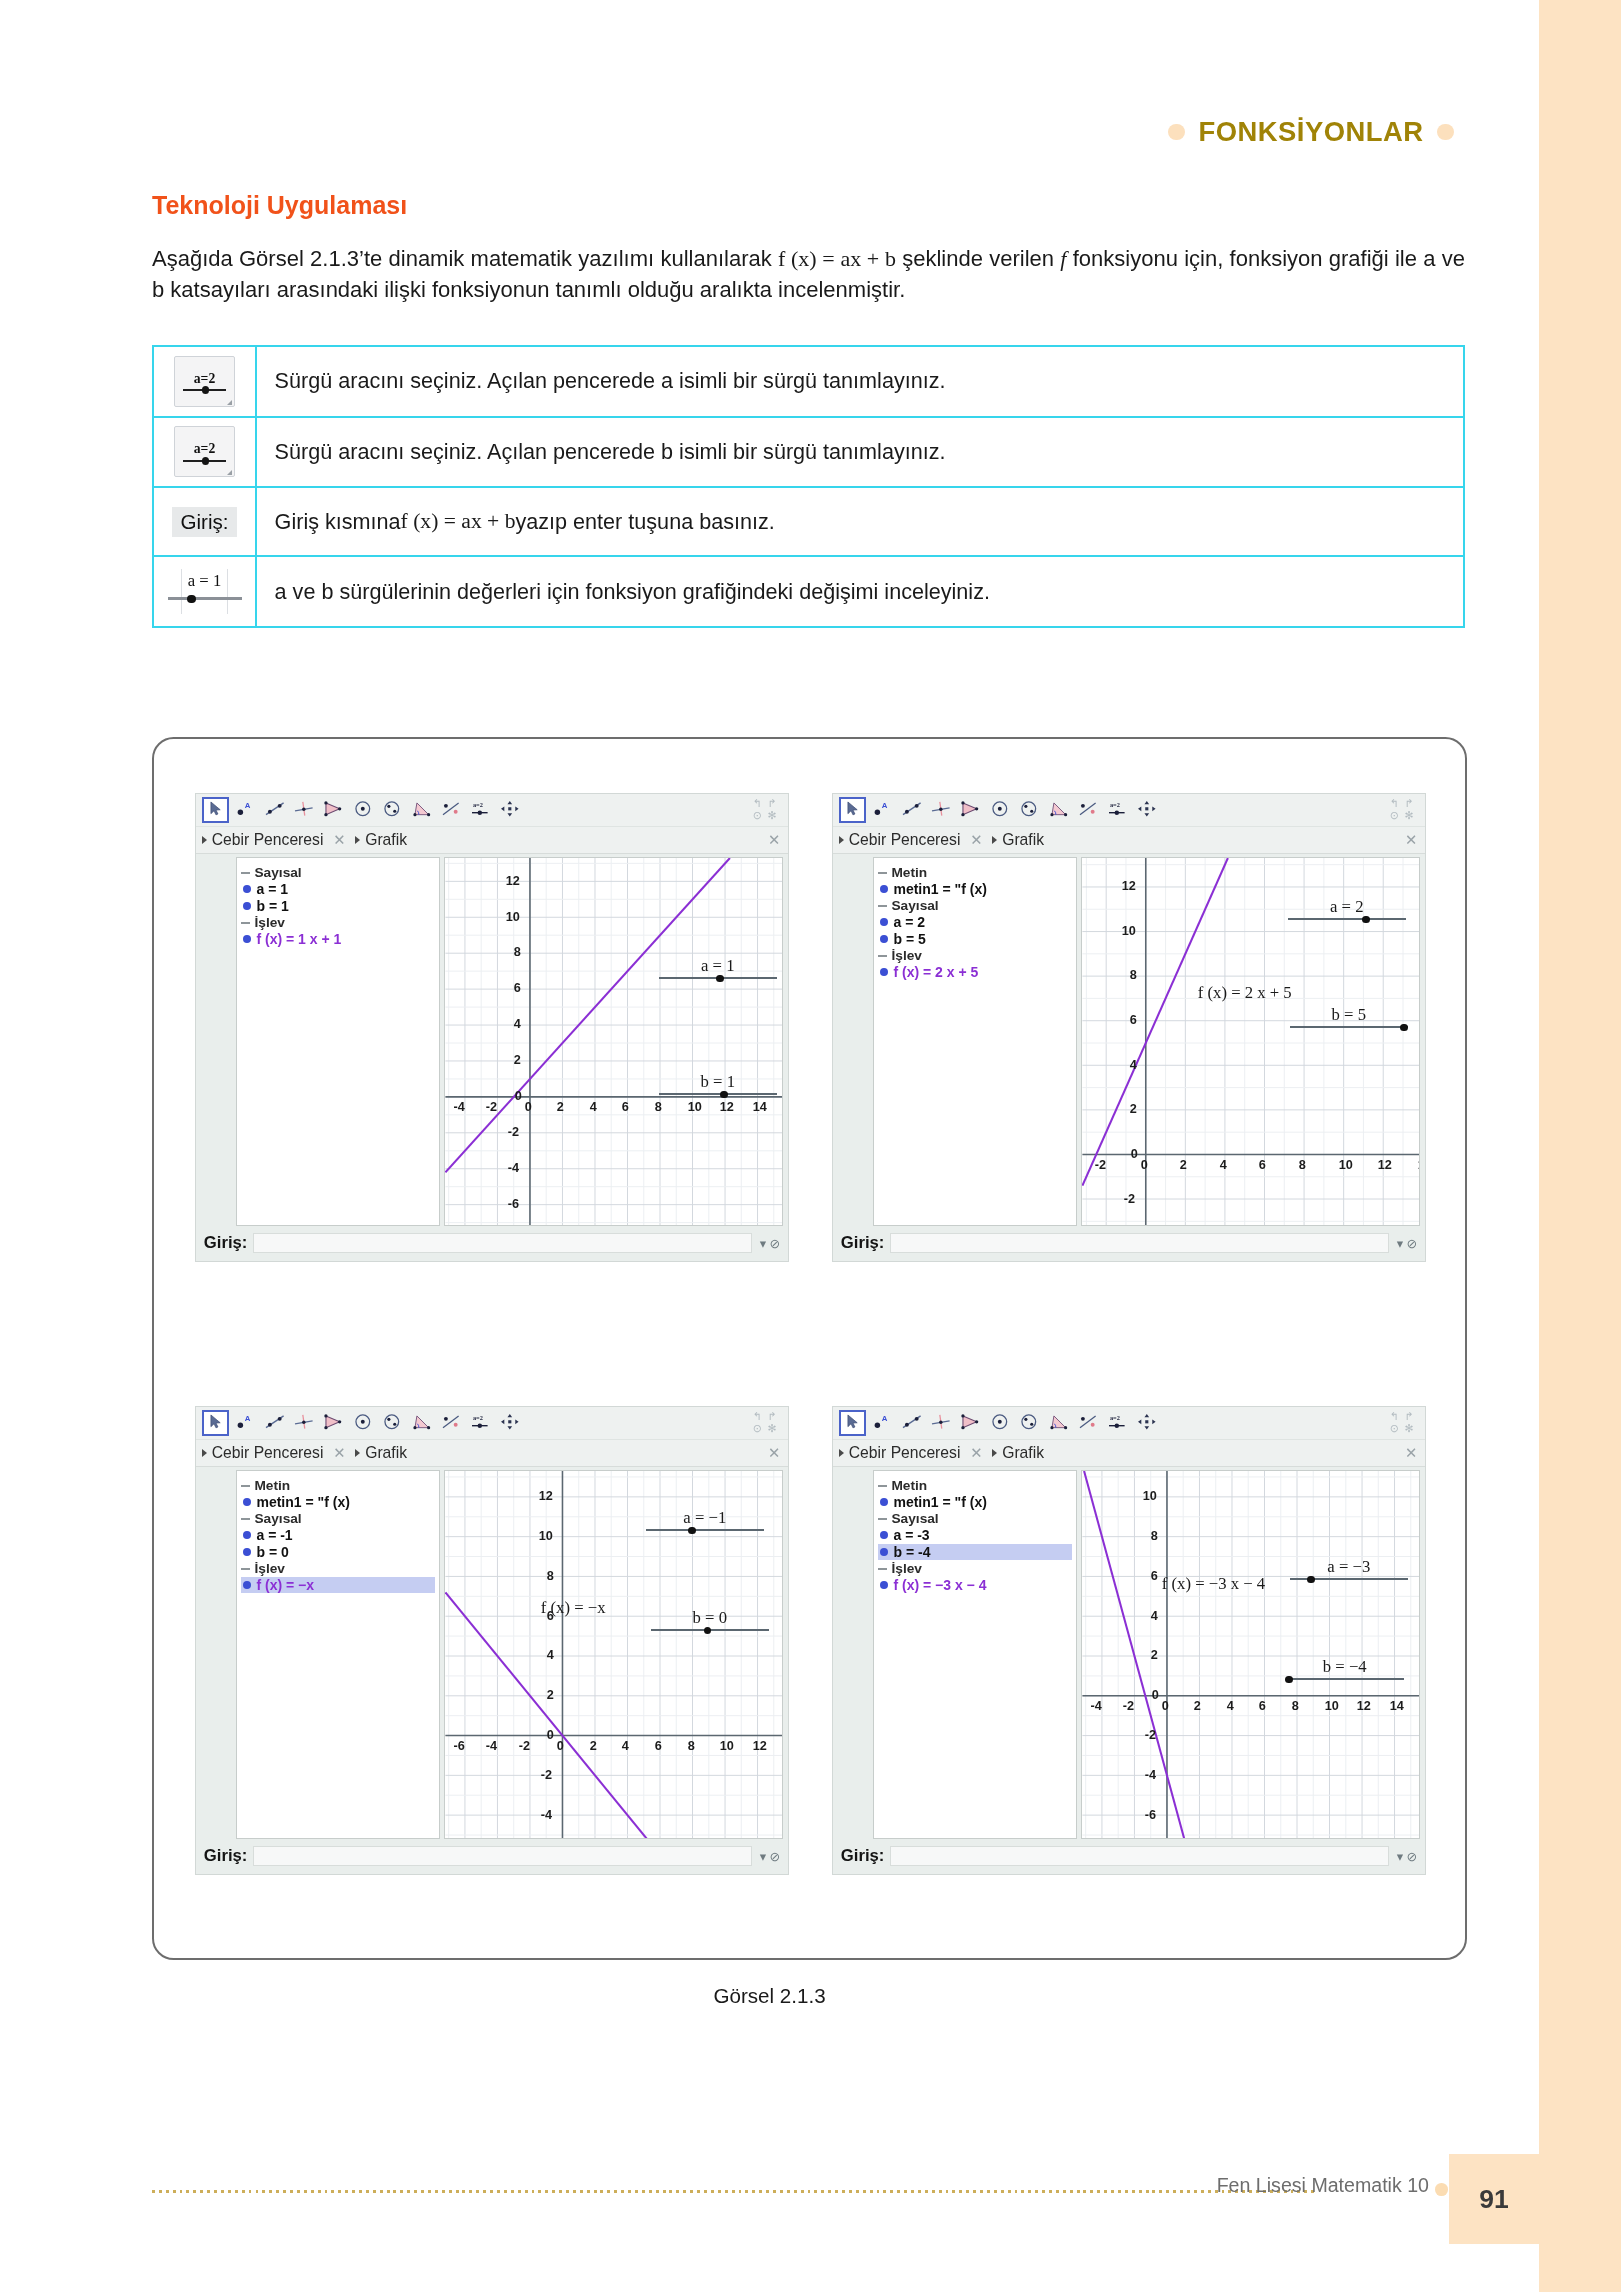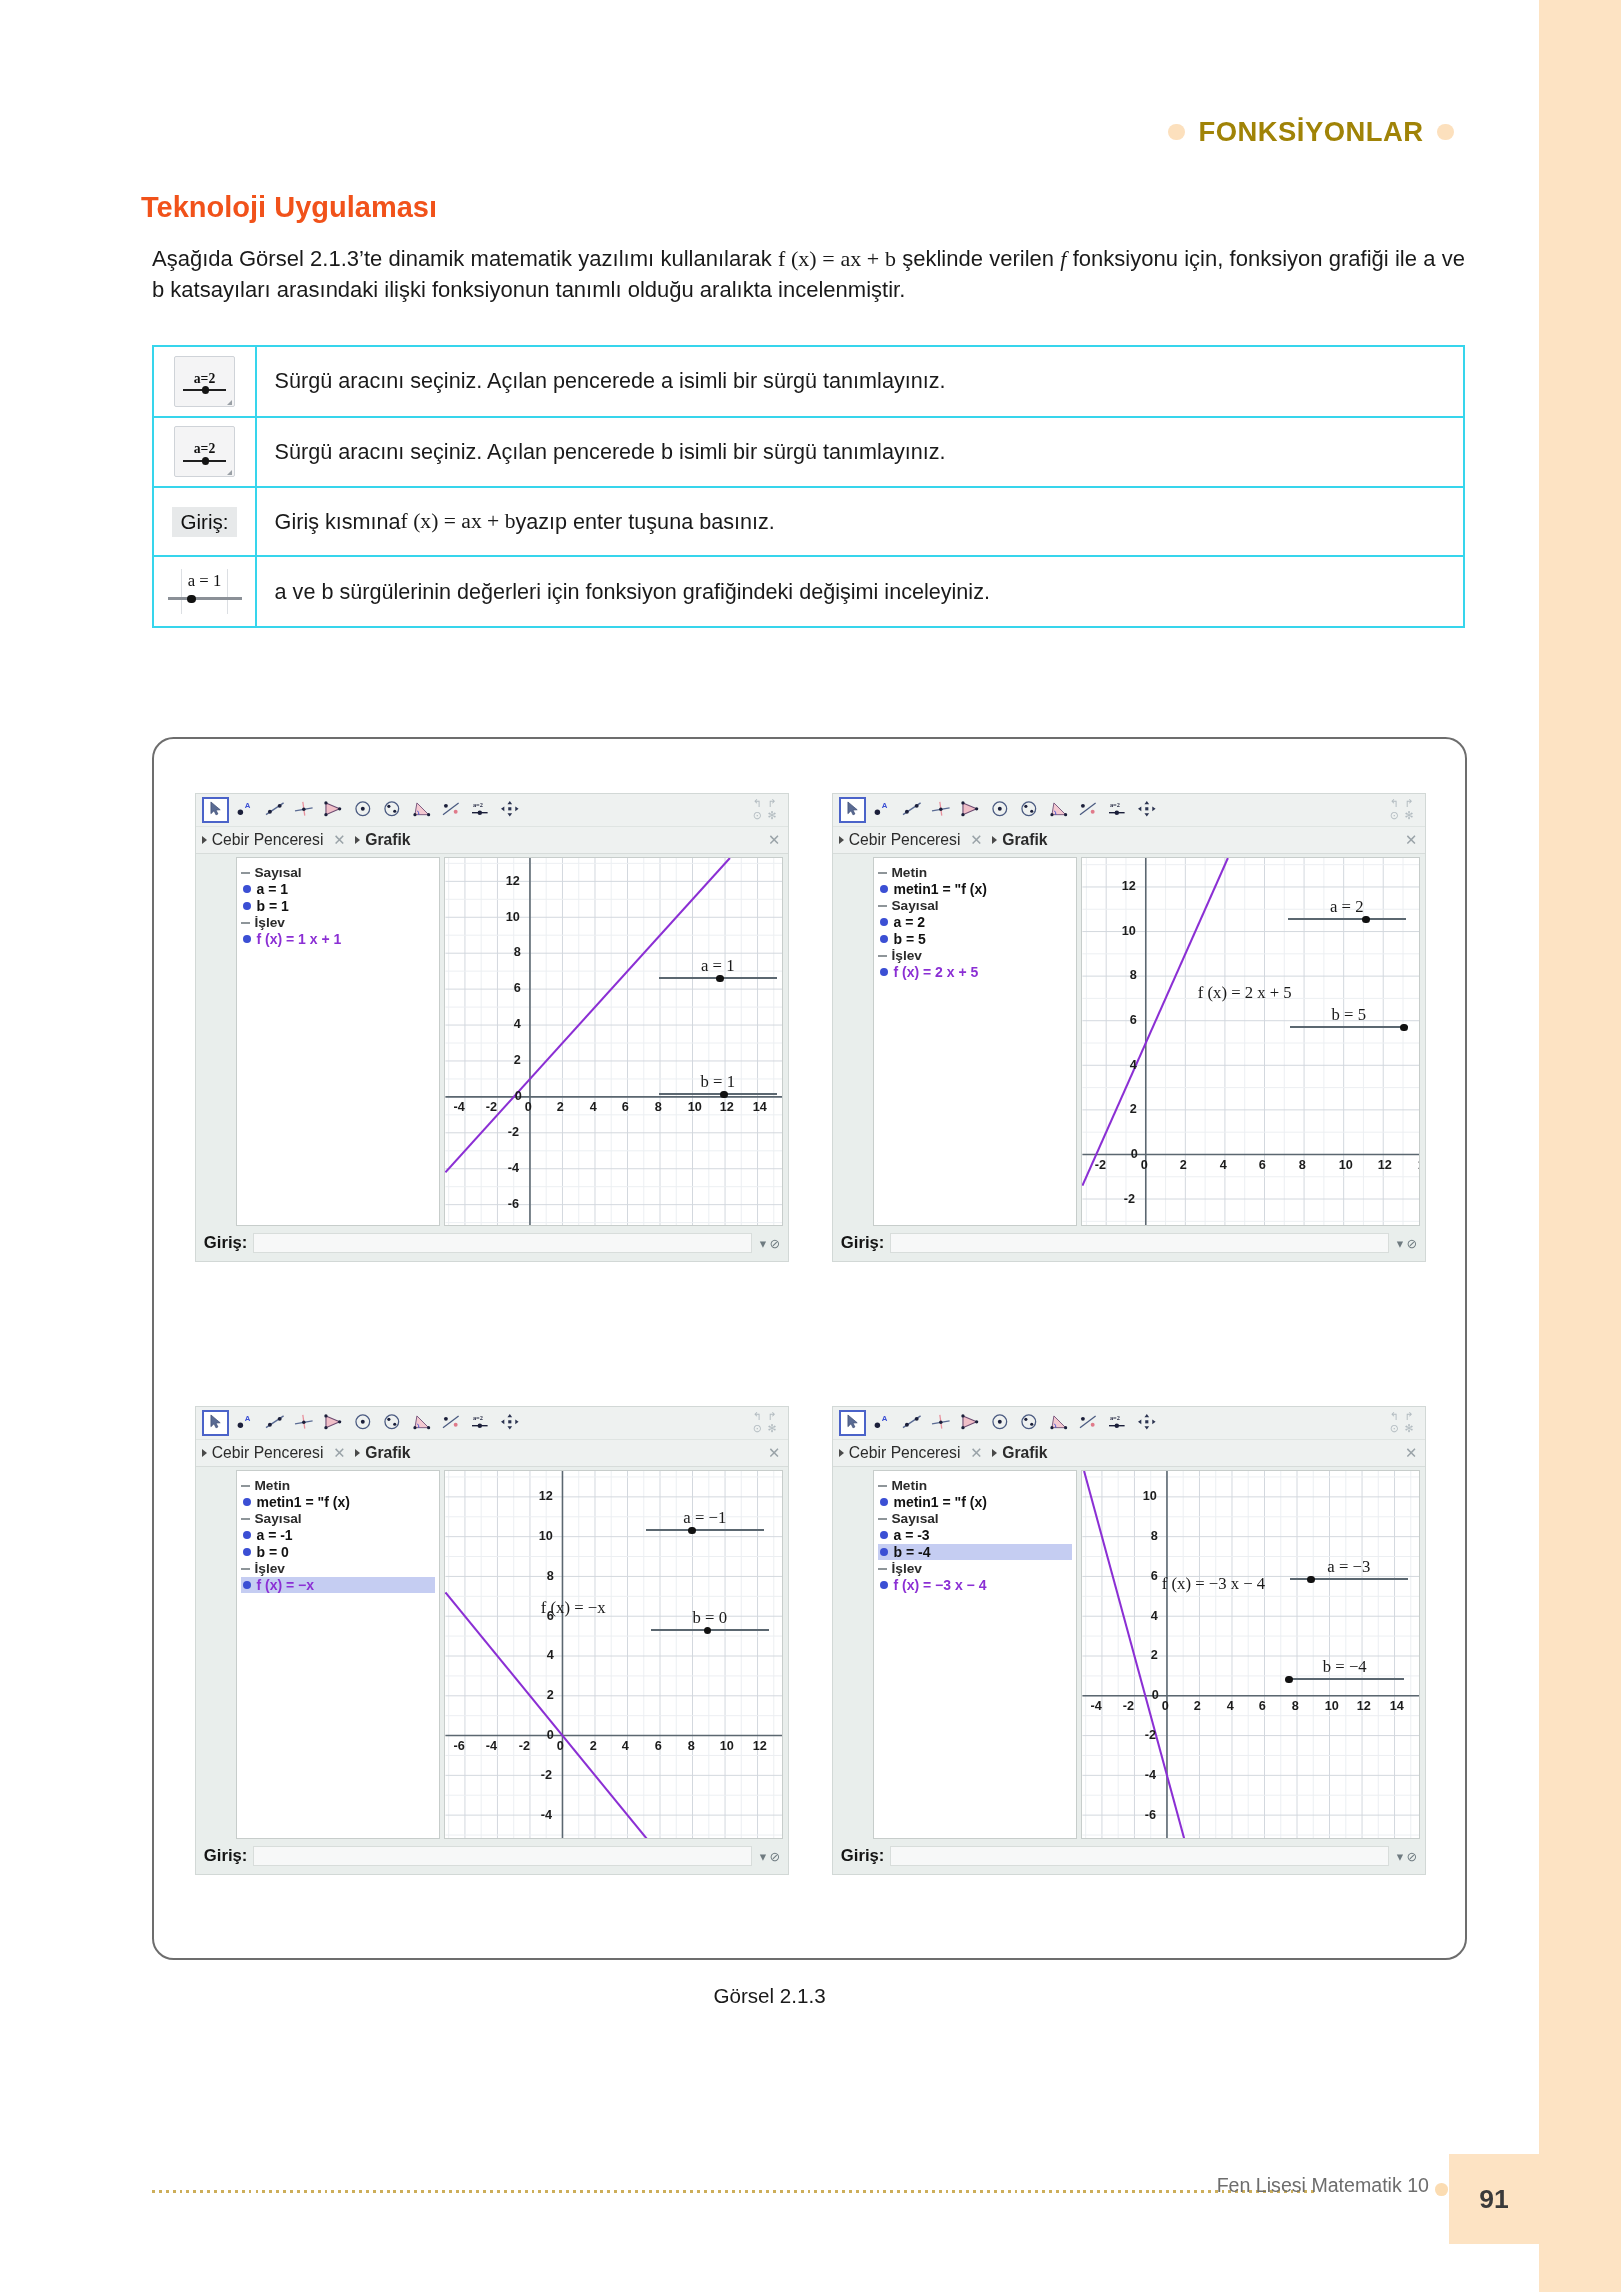--- a/index.html
+++ b/index.html
@@ -26,22 +26,22 @@
     width: 16.7px; height: 16.7px; border-radius: 50%;
     background: #fce0bd;
   }
   #chapter-title {
     font-size: 27.4px; font-weight: bold;
     color: #a08307; letter-spacing: 0.5px;
   }
 
   
   #section-title {
-    position: absolute; left: 141px; top: 191px;
-    font-size: 29px; font-weight: bold; color: #f1521a;
+    position: absolute; left: 152px; top: 191px;
+    font-size: 25px; font-weight: bold; color: #f1521a;
   }
   #intro-paragraph {
     position: absolute; left: 152px; top: 243px;
     width: 1313px;
     font-size: 22px; line-height: 1.42; color: #1a1a1a;
     text-align: justify;
   }
   .mathv { font-style: italic; font-family: "Liberation Serif", serif; }
   .mathn { font-family: "Liberation Serif", serif; font-style: normal; }
 
@@ -176,21 +176,21 @@
     position: relative;
     padding-left: 5.9px;
   }
   .gg-tab { font-size: 15.7px; color: #2b2b2b; display: flex; align-items: center; }
   .gg-tab .tri {
     width: 0; height: 0; margin-right: 4.9px;
     border-top: 4.4px solid transparent;
     border-bottom: 4.4px solid transparent;
     border-left: 5.9px solid #4a4a4a;
   }
-  .gg-tab.bold { font-weight: bold; }
+  .gg-tab.bold { font-weight: normal; }
   .tab-x { color: #9aa3a8; font-size: 14.7px; margin: 0 9.8px; }
   .tabs-x-right { position: absolute; right: 7.8px; color: #9aa3a8; font-size: 14.7px; }
 
   .gg-body { display: flex; height: 372px; padding: 3.9px 4.9px 0 4.9px; }
   .gg-algebra {
     width: 204px; flex: 0 0 204px;
     background: #ffffff;
     border: 1px solid #c7cdcb;
     padding: 5.9px 3.9px 0 3.9px;
     margin-left: 35px;

